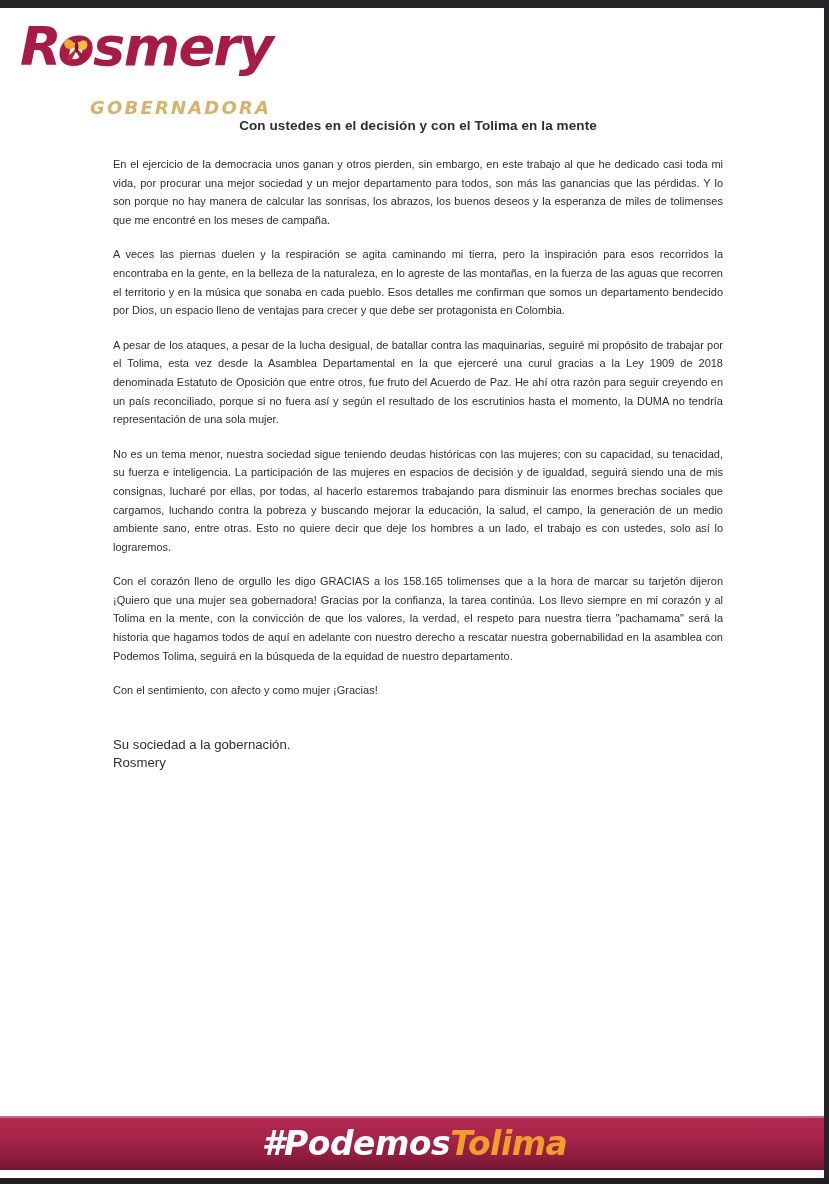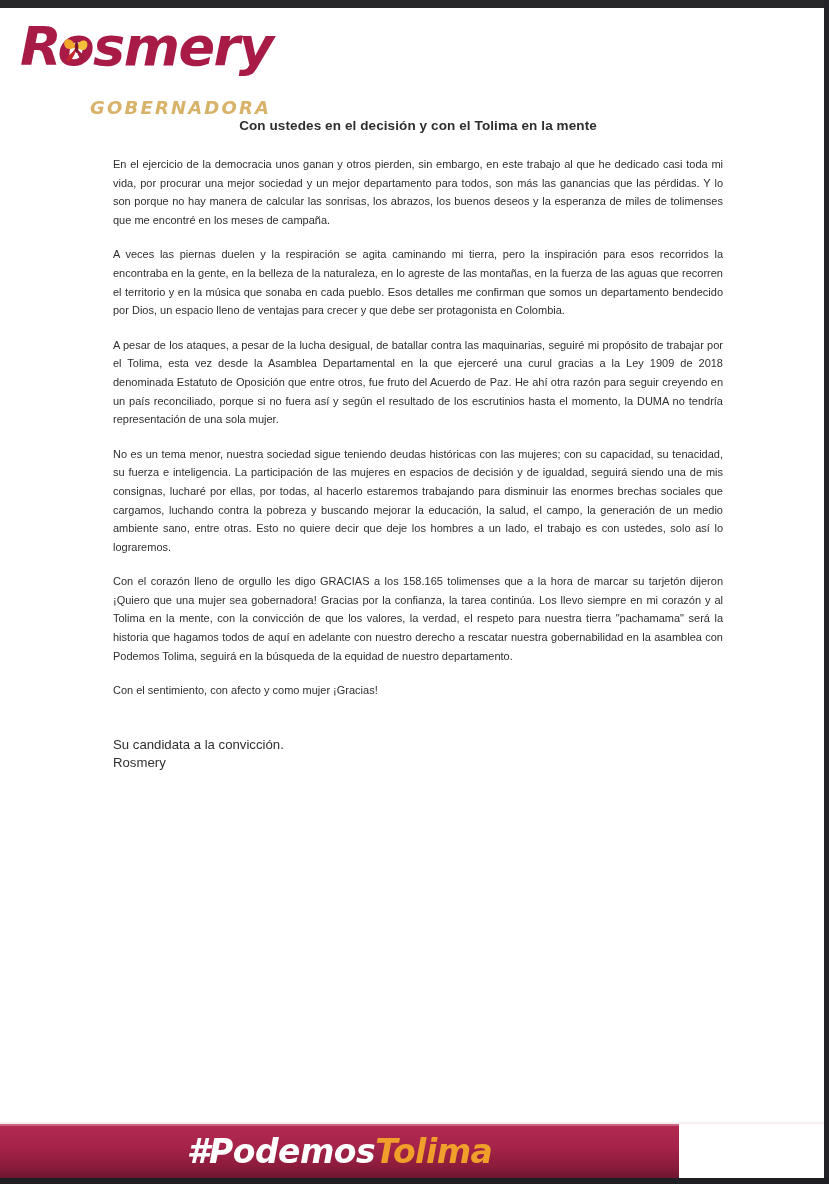--- a/index.html
+++ b/index.html
@@ -128,22 +128,22 @@
     line-height: 18.6px;
     color: #2f2f31;
     text-align: left;
   }
   .signature div { text-align: left; }
 
   
   .footer {
     position: absolute;
     left: 0;
-    bottom: 6px;
-    width: 679px;
+    bottom: 14px;
+    width: 829px;
     height: 54px;
     background: linear-gradient(to bottom, #b42a51 0%, #a62349 42%, #8c1c3c 78%, #6e1630 100%);
     display: flex;
     align-items: center;
     justify-content: center;
     z-index: 5;
   }
   .footer::before {
     content: "";
     position: absolute;
@@ -202,21 +202,21 @@
     <h1 class="letter-title">Con ustedes en el decisión y con el Tolima en la mente</h1>
 
     <p class="para">En el ejercicio de la democracia unos ganan y otros pierden, sin embargo, en este trabajo al que he dedicado casi toda mi vida, por procurar una mejor sociedad y un mejor departamento para todos, son más las ganancias que las pérdidas. Y lo son porque no hay manera de calcular las sonrisas, los abrazos, los buenos deseos y la esperanza de miles de tolimenses que me encontré en los meses de campaña.</p>
     <p class="para">A veces las piernas duelen y la respiración se agita caminando mi tierra, pero la inspiración para esos recorridos la encontraba en la gente, en la belleza de la naturaleza, en lo agreste de las montañas, en la fuerza de las aguas que recorren el territorio y en la música que sonaba en cada pueblo. Esos detalles me confirman que somos un departamento bendecido por Dios, un espacio lleno de ventajas para crecer y que debe ser protagonista en Colombia.</p>
     <p class="para">A pesar de los ataques, a pesar de la lucha desigual, de batallar contra las maquinarias, seguiré mi propósito de trabajar por el Tolima, esta vez desde la Asamblea Departamental en la que ejerceré una curul gracias a la Ley 1909 de 2018 denominada Estatuto de Oposición que entre otros, fue fruto del Acuerdo de Paz. He ahí otra razón para seguir creyendo en un país reconciliado, porque si no fuera así y según el resultado de los escrutinios hasta el momento, la DUMA no tendría representación de una sola mujer.</p>
     <p class="para">No es un tema menor, nuestra sociedad sigue teniendo deudas históricas con las mujeres; con su capacidad, su tenacidad, su fuerza e inteligencia. La participación de las mujeres en espacios de decisión y de igualdad, seguirá siendo una de mis consignas, lucharé por ellas, por todas, al hacerlo estaremos trabajando para disminuir las enormes brechas sociales que cargamos, luchando contra la pobreza y buscando mejorar la educación, la salud, el campo, la generación de un medio ambiente sano, entre otras. Esto no quiere decir que deje los hombres a un lado, el trabajo es con ustedes, solo así lo lograremos.</p>
     <p class="para">Con el corazón lleno de orgullo les digo GRACIAS a los 158.165 tolimenses que a la hora de marcar su tarjetón dijeron ¡Quiero que una mujer sea gobernadora! Gracias por la confianza, la tarea continúa. Los llevo siempre en mi corazón y al Tolima en la mente, con la convicción de que los valores, la verdad, el respeto para nuestra tierra "pachamama" será la historia que hagamos todos de aquí en adelante con nuestro derecho a rescatar nuestra gobernabilidad en la asamblea con Podemos Tolima, seguirá en la búsqueda de la equidad de nuestro departamento.</p>
     <p class="para closing">Con el sentimiento, con afecto y como mujer ¡Gracias!</p>
 
     <div class="signature">
-      <div>Su candidata a la convicción.</div>
+      <div>Su sociedad a la gobernación.</div>
       <div>Rosmery</div>
     </div>
 
   </div>
 
   <div class="footer-shadow"></div>
   <div class="footer">
     <div class="footer-hash">
       <span class="w">#Podemos</span><span class="o">Tolima</span>
     </div>

